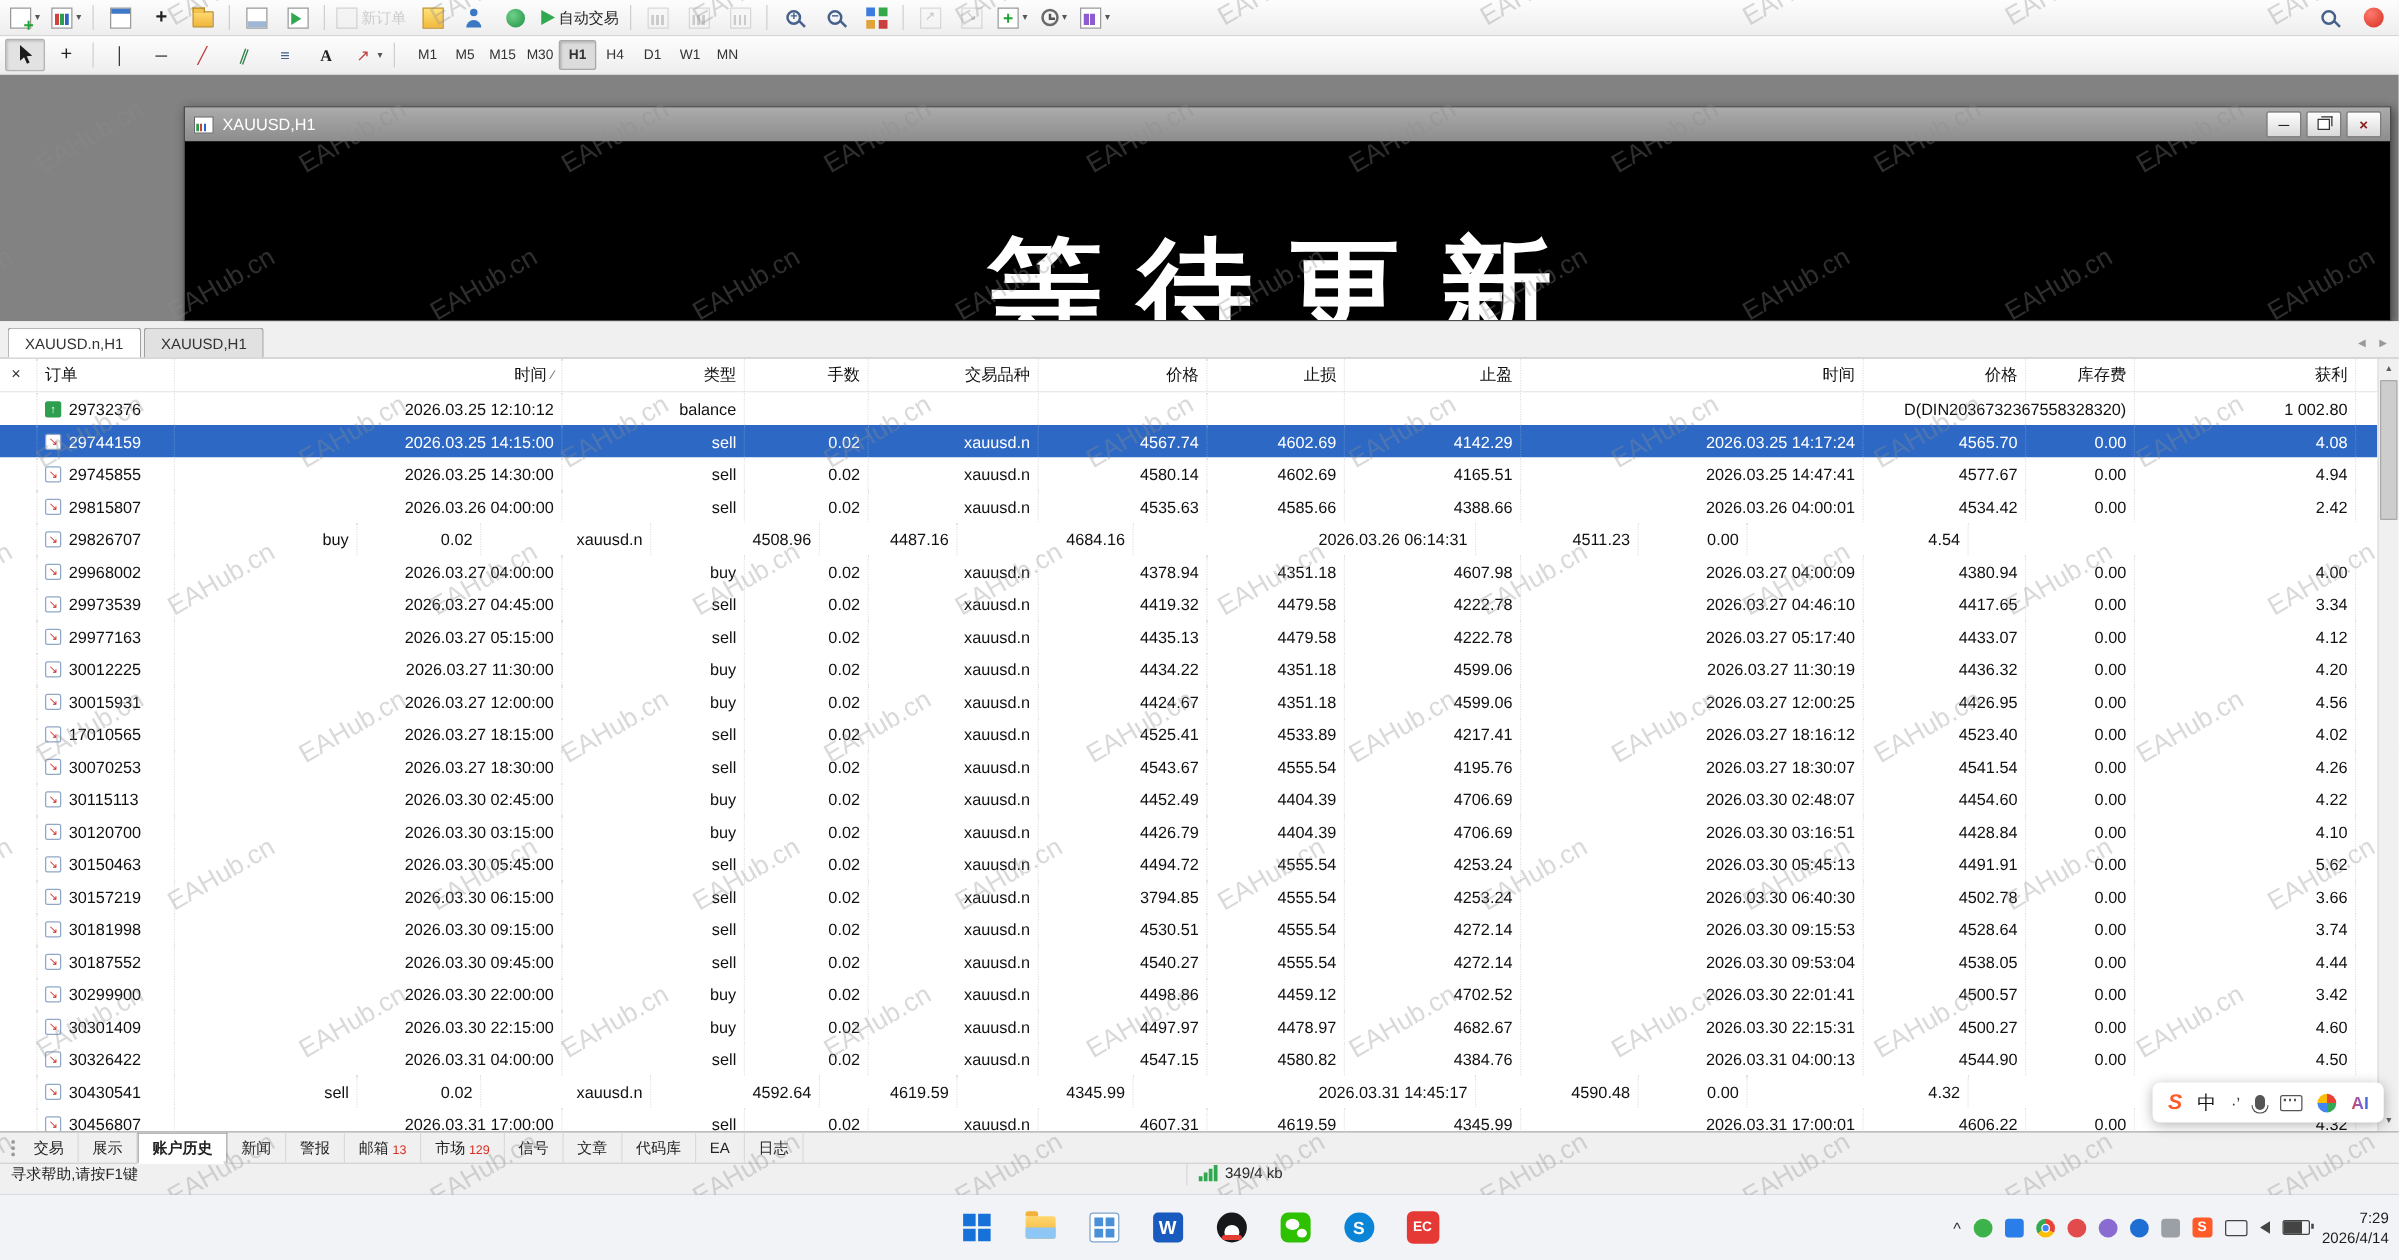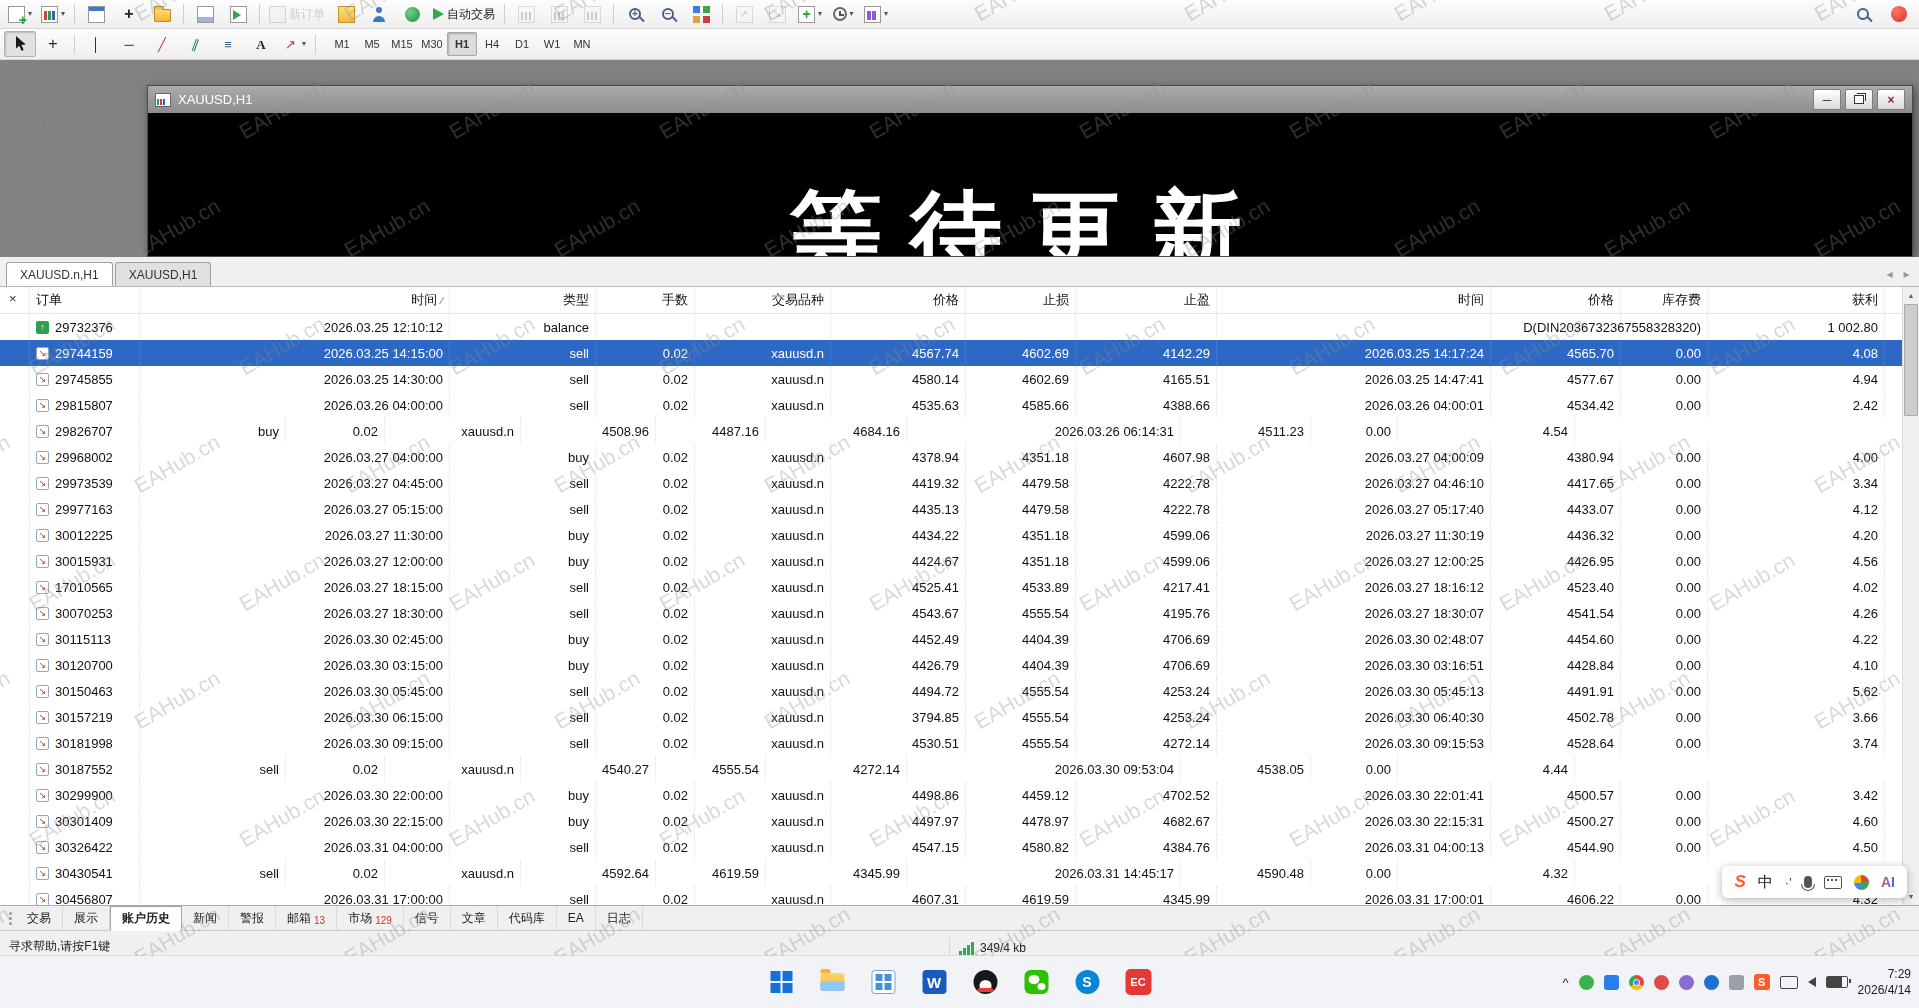--- a/index.html
+++ b/index.html
@@ -142,21 +142,21 @@
   
   .btabs{height:24px;background:#f0f0f0;border-top:1px solid #ababab;display:flex;align-items:stretch;
     padding-left:4px;flex:none;font-size:12px;position:relative;}
   .btab-grip{width:12px;display:flex;flex-direction:column;align-items:center;justify-content:center;gap:2px;}
   .btab-grip i{width:3px;height:3px;background:#9a9a9a;border-radius:50%;}
   .btab{padding:0 11px;display:flex;align-items:center;gap:3px;color:#222;border-right:1px solid #dadada;}
   .btab.active{background:#fff;font-weight:bold;border:1px solid #a3a3a3;border-bottom:1px solid #fff;margin-bottom:-1px;}
   .btab .badge{color:#d93025;font-size:10px;margin-top:4px;}
 
   
-  .statusbar{height:24px;background:#f0f0f0;border-top:1px solid #c9c9c9;display:flex;align-items:flex-end;
+  .statusbar{height:24px;background:#f0f0f0;border-top:1px solid #c9c9c9;display:flex;align-items:flex-start;
     flex:none;font-size:12px;color:#222;}
   .sseg{display:flex;align-items:center;padding:0 9px;border-right:1px solid #d8d8d8;box-sizing:border-box;}
   .sseg.help{width:950px;}
   .sseg.profile{width:775px;}
   .sseg.traffic{flex:1;border-right:none;gap:6px;}
   .sigbars{display:flex;align-items:flex-end;gap:1px;height:13px;}
   .sigbars i{width:3px;background:#2fa84f;display:block;}
   .sigbars i:nth-child(1){height:4px;}.sigbars i:nth-child(2){height:7px;}
   .sigbars i:nth-child(3){height:10px;}.sigbars i:nth-child(4){height:13px;}
 
@@ -765,20 +765,21 @@
           <div class="cell w11">0.00</div>
           <div class="cell w12">3.74</div>
           <div class="cell fill"></div>
         </div>
         <div class="grid-row">
           <div class="cell w0 start"></div>
           <div class="cell w1 start">
             <span class="oicon trade">↘</span>
             <span>30187552</span>
           </div>
+          <div class="cell w2">2026.03.30 09:45:00</div>
           <div class="cell w3">sell</div>
           <div class="cell w4">0.02</div>
           <div class="cell w5">xauusd.n</div>
           <div class="cell w6">4540.27</div>
           <div class="cell w7">4555.54</div>
           <div class="cell w8">4272.14</div>
           <div class="cell w9">2026.03.30 09:53:04</div>
           <div class="cell w10">4538.05</div>
           <div class="cell w11">0.00</div>
           <div class="cell w12">4.44</div>

